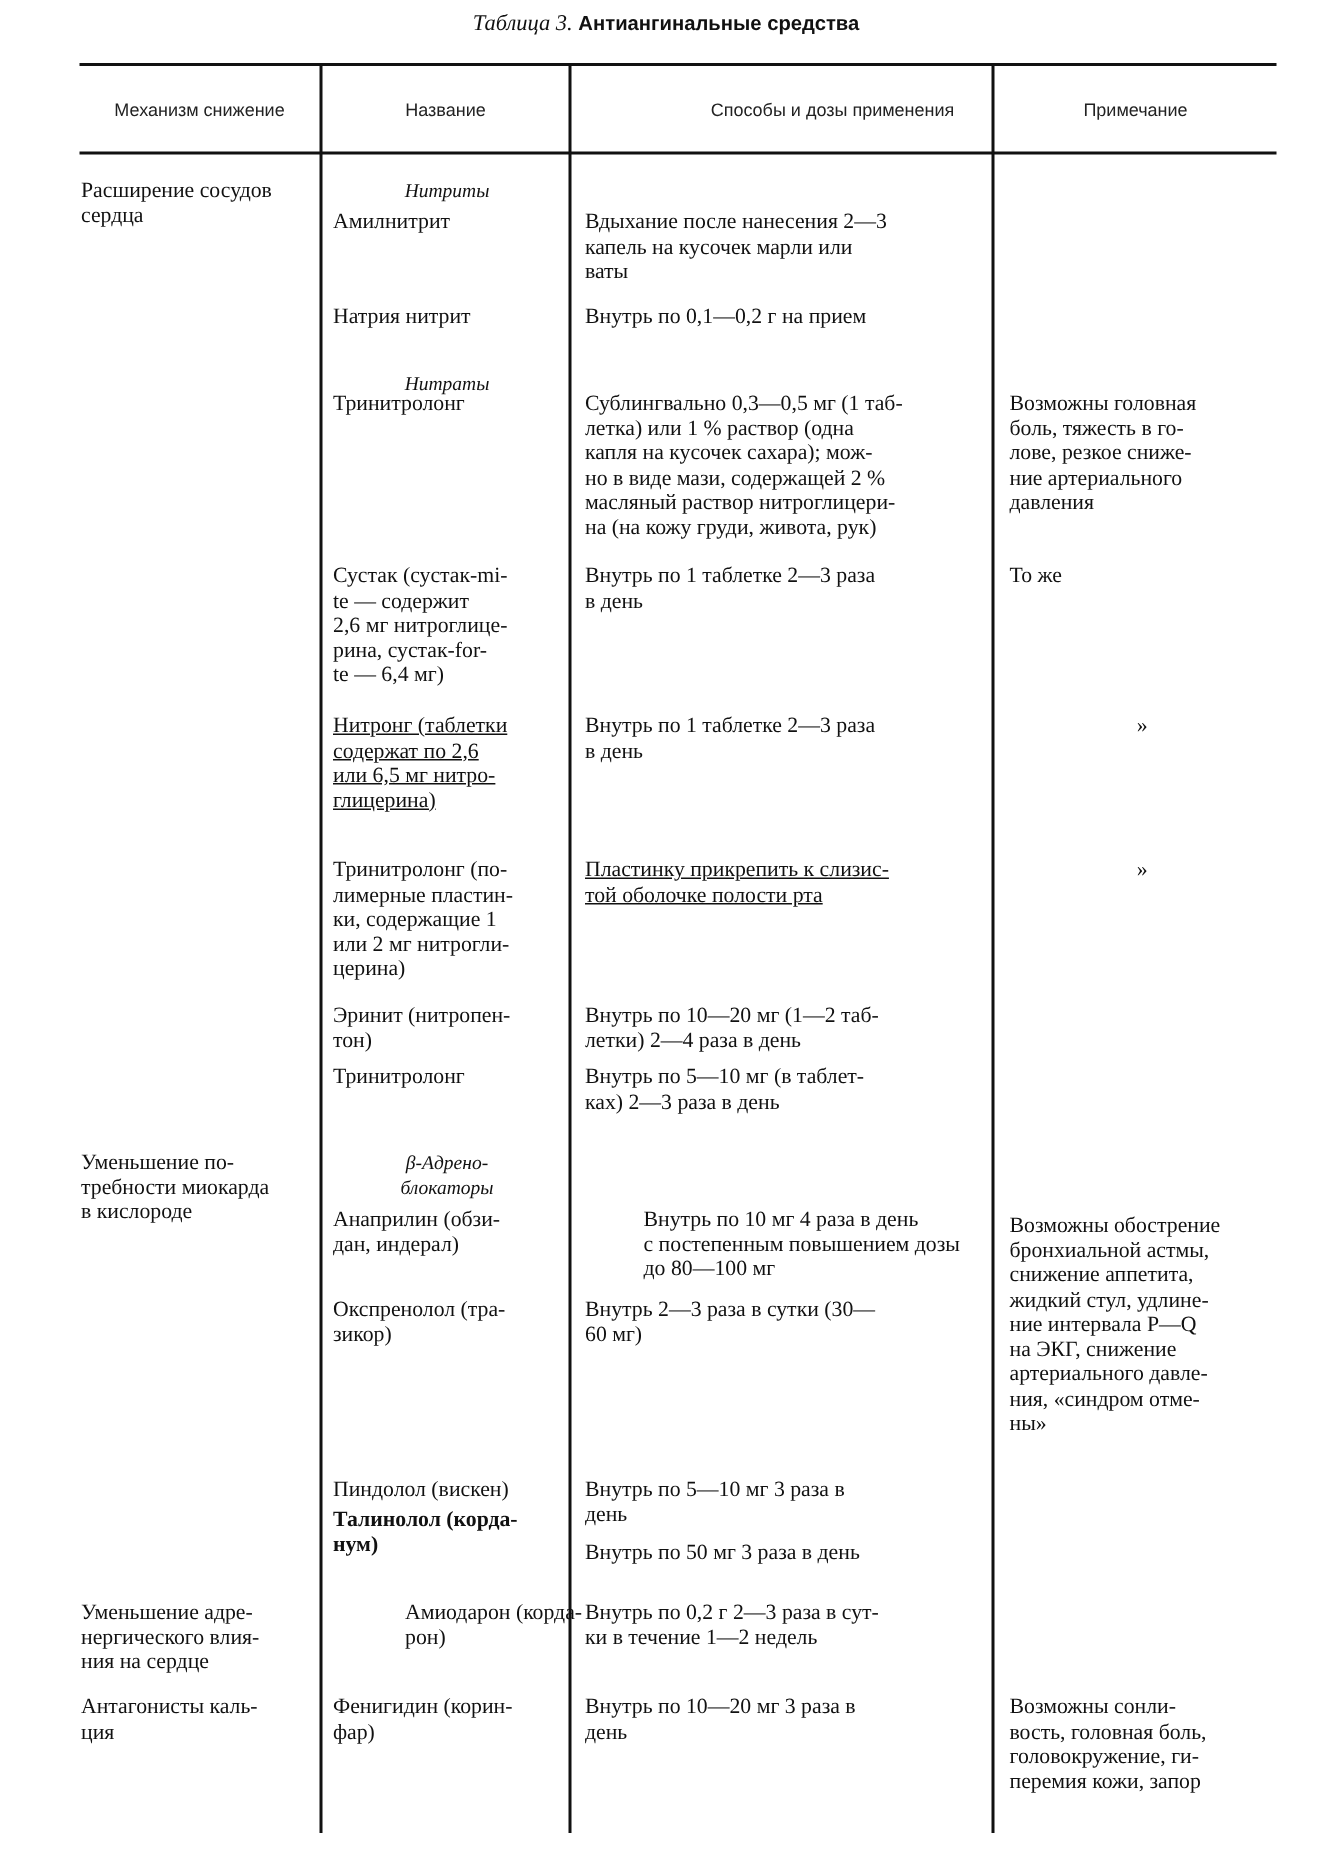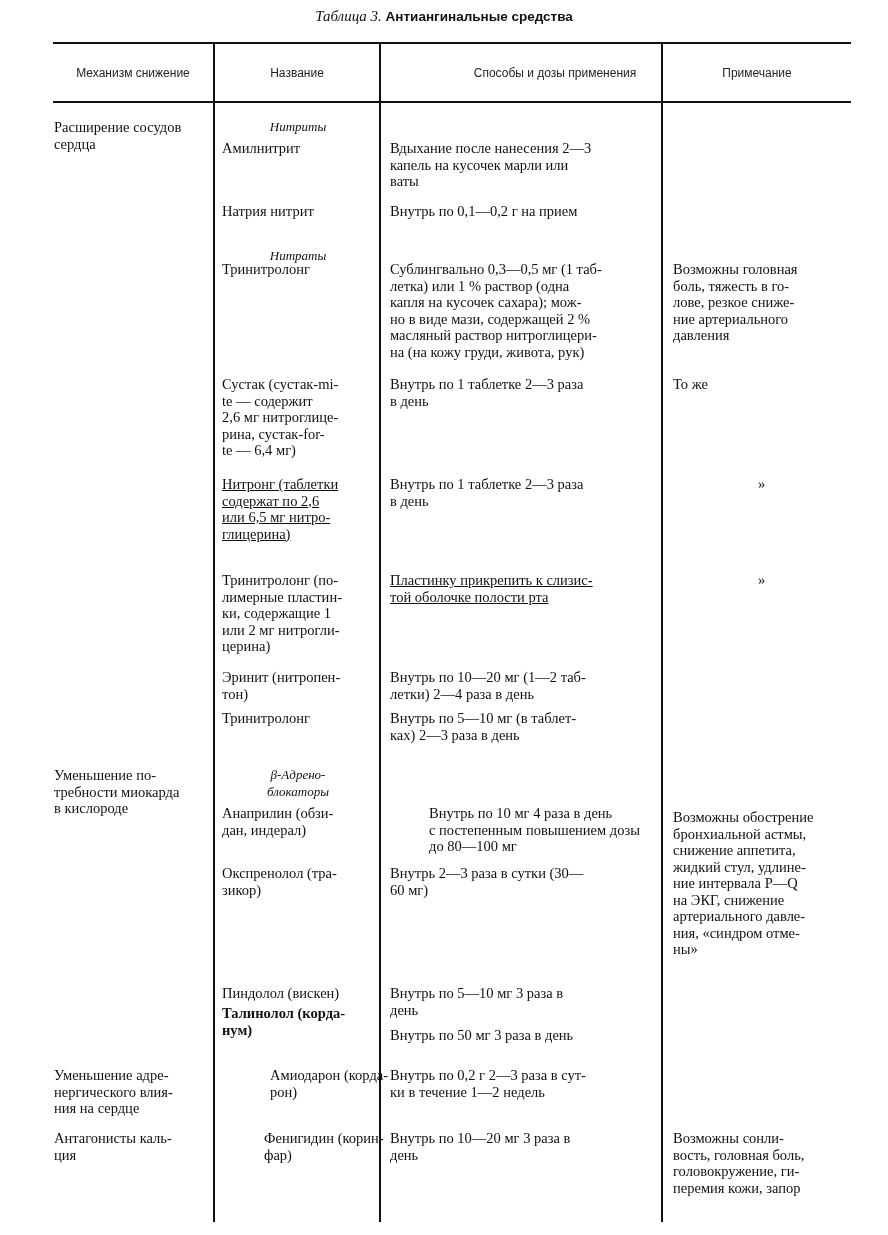--- a/index.html
+++ b/index.html
@@ -138,20 +138,20 @@
 
 <div class="cell c2" style="top:1005px;font-weight:bold;">Талинолол (корда-
 нум)</div>
 <div class="cell c3" style="top:1027px;font-family:Liberation Serif, serif;">Внутрь по 50 мг 3 раза в день</div>
 
 <div class="cell c2" style="top:1067px;margin-left:48px;">Амиодарон (корда-
 рон)</div>
 <div class="cell c3" style="top:1067px;">Внутрь по 0,2 г 2—3 раза в сут-
 ки в течение 1—2 недель</div>
 
-<div class="cell c2" style="top:1130px;margin-left:42px;">Фенигидин (корин-
+<div class="cell c2" style="top:1130px;">Фенигидин (корин-
 фар)</div>
 <div class="cell c3" style="top:1130px;">Внутрь по 10—20 мг 3 раза в
 день</div>
 <div class="cell c4" style="top:1130px;">Возможны сонли-
 вость, головная боль,
 головокружение, ги-
 перемия кожи, запор</div>
 
 </body></html>

